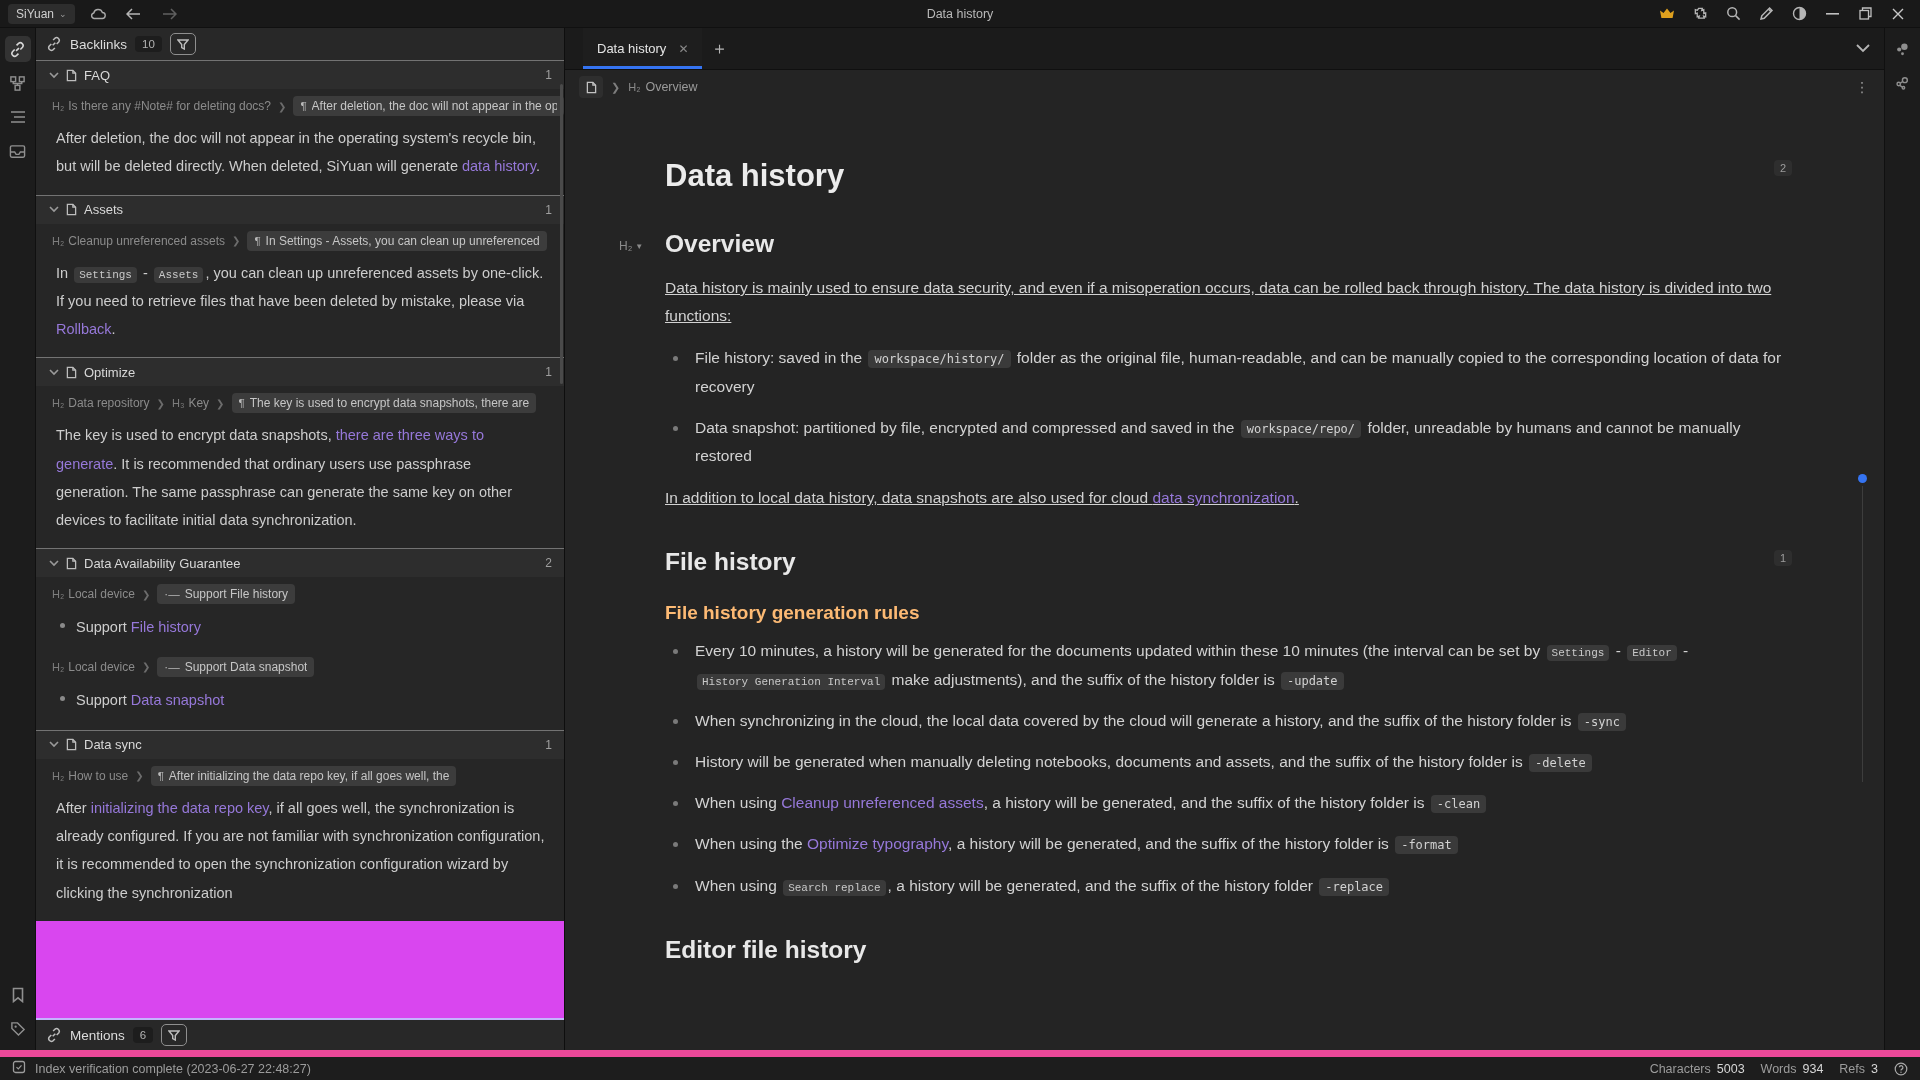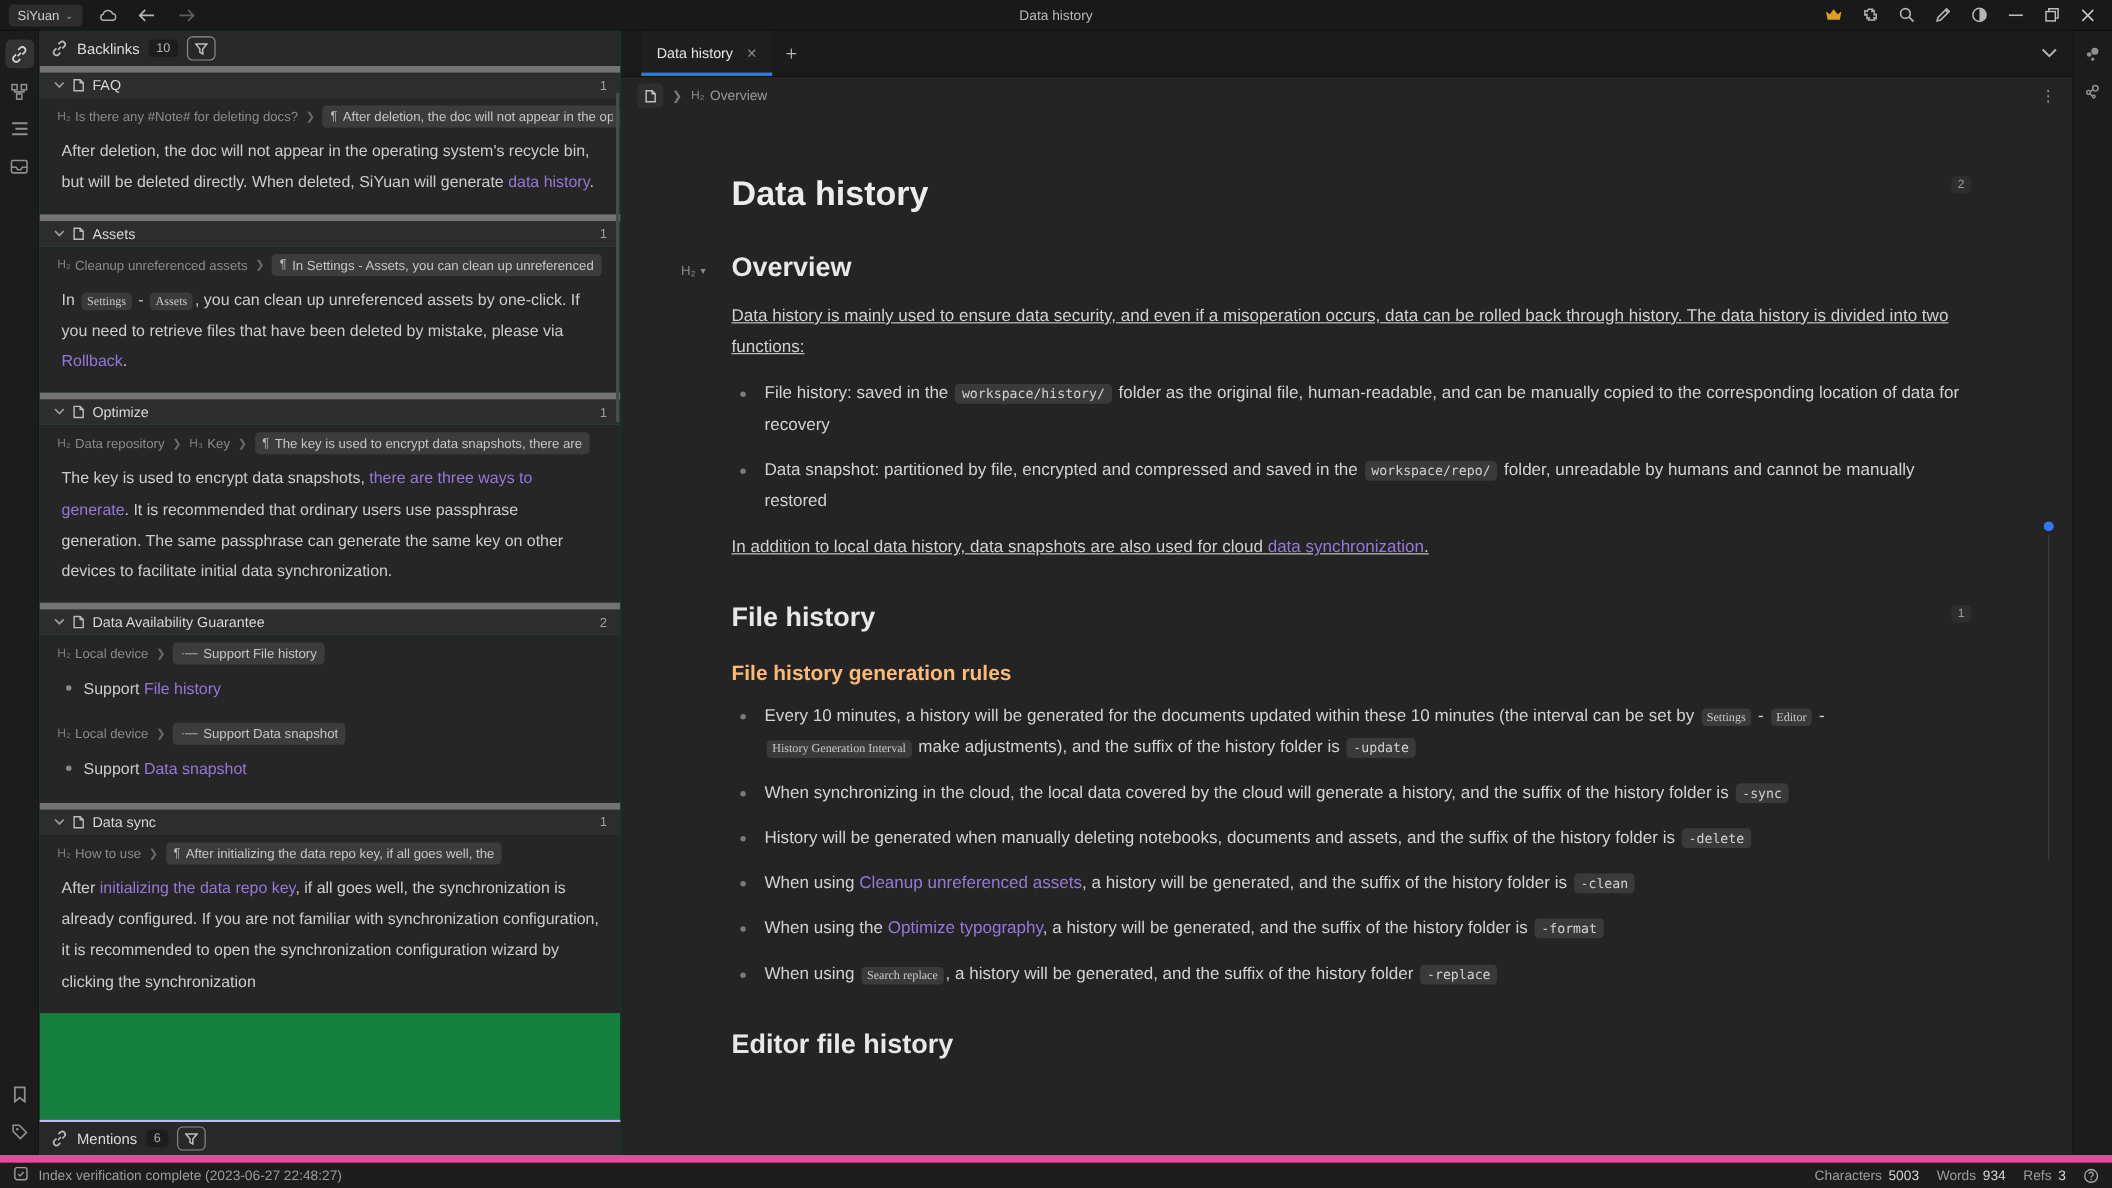--- a/index.html
+++ b/index.html
@@ -23,49 +23,49 @@
   
   .main { flex:1 1 auto; display:flex; min-height:0; }
   .dock { width:36px; background:#1c1c1c; display:flex; flex-direction:column; align-items:center; padding:8px 0; flex:0 0 auto;}
   .dock-left { border-right:1px solid #101010; justify-content:space-between;}
   .dock-right { border-left:1px solid #101010; }
   .dock-group { display:flex; flex-direction:column; align-items:center; gap:8px;}
   .dock-btn { width:26px; height:26px; border-radius:5px; display:flex; align-items:center; justify-content:center; color:#8f8f8f;}
   .dock-btn.active { background:#333333; color:#d6d6d6; }
 
   
-  .panel-left { width:529px; flex:0 0 auto; background:#15803d; border-right:1px solid #0e0e0e; display:flex; flex-direction:column; position:relative;}
+  .panel-left { width:529px; flex:0 0 auto; background:#d946ef; border-right:1px solid #0e0e0e; display:flex; flex-direction:column; position:relative;}
   .panel-bar { height:32px; background:#282828; display:flex; align-items:center; gap:8px; padding:0 10px; flex:0 0 auto;}
   .panel-bar .bar-icon { color:#bdbdbd; display:flex; }
   .panel-bar .bar-title { font-size:13.5px; color:#dcdcdc; }
   .count-chip { background:#1d1d1d; color:#b2b2b2; font-size:11.5px; border-radius:4px; padding:2px 7px; }
   .filter-btn { width:26px; height:22px; border:1.5px solid #8f8f8f; border-radius:5px; display:flex; align-items:center; justify-content:center; color:#bdbdbd; }
   .mentions-bar { border-top:2px solid #c4b5fd; margin-top:auto; }
   .bl-list { flex:1 1 auto; overflow:hidden; }
 
-  .bl-sec-header { height:29px; background:#2d2d2d; display:flex; align-items:center; gap:7px; padding:0 12px 0 13px; border-top:6px solid #737373; cursor:default;}
+  .bl-sec-header { height:29px; background:#2d2d2d; display:flex; align-items:center; gap:7px; padding:0 12px 0 13px; border-top:1px solid #737373; cursor:default;}
   .bl-sec-header .chev { color:#9a9a9a; display:flex; }
   .bl-sec-header .docic { color:#bdbdbd; display:flex; }
   .bl-sec-name { font-size:13px; color:#d8d8d8; }
   .bl-sec-count { margin-left:auto; font-size:12px; color:#9f9f9f; }
 
   .bl-body { background:#262626; padding:2px 0 6px 0; }
   .crumb-row { display:flex; align-items:center; gap:7px; padding:5px 0 5px 16px; overflow:hidden; white-space:nowrap;}
   .crumb { color:#8b8b8b; font-size:12px; display:flex; align-items:center; gap:4px; flex:0 0 auto;}
   .crumb .tagg { font-size:11px; color:#7d7d7d; }
   .crumb-sep { color:#6c6c6c; font-size:10px; flex:0 0 auto;}
   .crumb-chip { background:#3c3c3c; border-radius:4px; padding:3px 7px; color:#c6c6c6; font-size:12px; display:flex; gap:5px; align-items:center; min-width:0; flex:0 1 auto; overflow:hidden;}
   .crumb-chip .tagg { color:#b9b9b9; font-size:11.5px; flex:0 0 auto;}
   .crumb-chip .ct { overflow:hidden; white-space:nowrap; }
 
   .bl-para { font-size:14.5px; line-height:1.95; color:#cdcdcd; padding:3px 18px 8px 20px; }
   .bl-para.bullet { padding-left:40px; position:relative; padding-top:4px; padding-bottom:10px;}
   .bl-para.bullet::before { content:""; position:absolute; left:24px; top:14px; width:5px; height:5px; border-radius:50%; background:#8a8a8a;}
   .link { color:#9678d9; cursor:pointer; }
-  .kbd { font-family:Liberation Serif, serif; font-size:11px; background:#3a3a3a; color:#c9c9c9; border-radius:4px; padding:2px 5px; margin:0 2px; white-space:nowrap;}
+  .kbd { font-family:Liberation Mono, monospace; font-size:11px; background:#3a3a3a; color:#c9c9c9; border-radius:4px; padding:2px 5px; margin:0 2px; white-space:nowrap;}
   .code { font-family:"DejaVu Sans Mono", monospace; font-size:12px; background:#3a3a3a; color:#d2d2d2; border-radius:4px; padding:2px 6px; margin:0 2px; white-space:nowrap;}
   .panel-scrollthumb { position:absolute; right:1px; top:56px; width:3px; height:300px; background:#4a4a4a; border-radius:2px;}
 
   
   .editor { flex:1 1 auto; display:flex; flex-direction:column; min-width:0; background:#242424; position:relative;}
   .tabbar { height:42px; background:#1b1b1b; display:flex; align-items:flex-end; flex:0 0 auto; position:relative; border-bottom:1px solid #101010;}
   .tab { margin-left:18px; height:41px; display:flex; align-items:center; gap:12px; padding:0 14px; position:relative; background:#1e1e1e;}
   .tab-label { font-size:13px; color:#e4e4e4; }
   .tab-close { color:#8a8a8a; font-size:12px; }
   .tab-underline { position:absolute; left:0; right:0; bottom:0; height:3px; background:#3574f2; }

